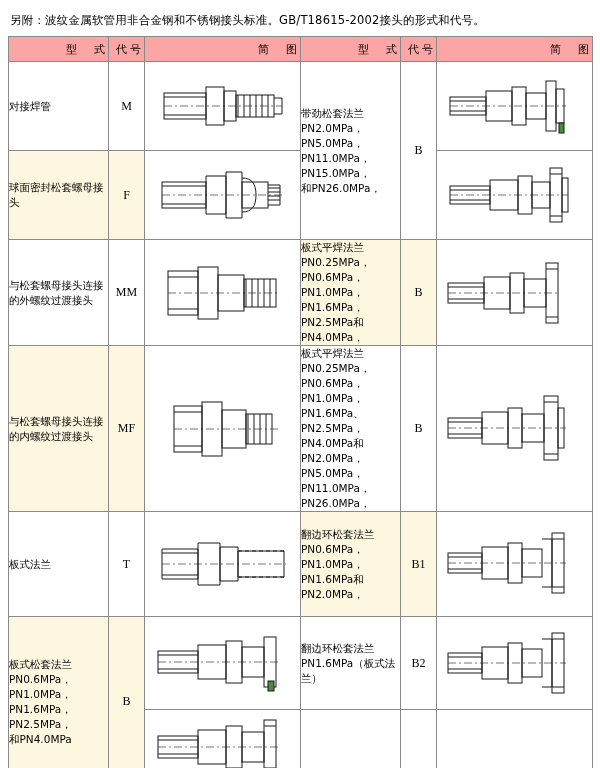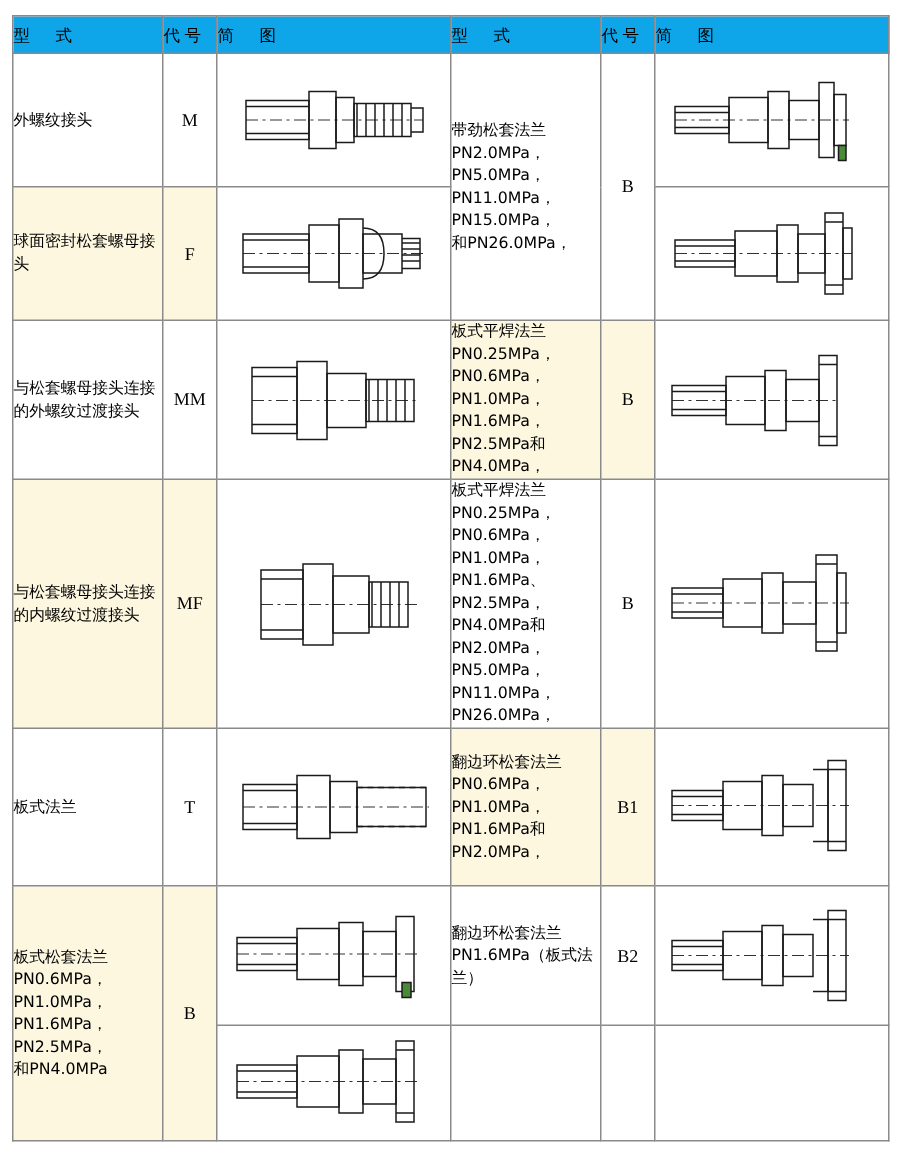--- a/index.html
+++ b/index.html
@@ -26,26 +26,26 @@
     border-collapse:collapse;
     width:584px;
     table-layout:fixed;
   }
   table.main td, table.main th{
     border:1px solid #8a8a8a;
     padding:0;
     vertical-align:middle;
   }
   thead th{
-    background:#0ea5e9;
+    background:#fca5a5;
     font-size:11px;
     font-weight:normal;
     height:24px;
     letter-spacing:3px;
-    text-align:left;
+    text-align:right;
   }
   .cell-type{
     font-size:10.5px;
     line-height:15px;
     padding:4px 5px;
     text-align:left;
   }
   .cell-code{
     font-size:12px;
     text-align:center;
@@ -63,20 +63,21 @@
   
   .c-type{width:100px;}
   .c-code{width:36px;}
   .c-fig{width:156px;}
 </style>
 </head>
 <body>
 
 <div class="page">
 
+  <div class="caption">另附：波纹金属软管用非合金钢和不锈钢接头标准。GB/T18615-2002接头的形式和代号。</div>
 
   <table class="main">
     <colgroup>
       <col class="c-type">
         <col class="c-code">
         <col class="c-fig">
       <col class="c-type">
         <col class="c-code">
         <col class="c-fig">
     </colgroup>
@@ -86,21 +87,21 @@
         <th>代号</th>
         <th>简　图</th>
         <th>型　式</th>
         <th>代号</th>
         <th>简　图</th>
       </tr>
     </thead>
     <tbody>
 
       <tr>
-        <td class="cell-type wht" style="height:88px">外螺纹接头</td>
+        <td class="cell-type wht" style="height:88px">对接焊管</td>
         <td class="cell-code wht">M</td>
         <td class="cell-fig wht">
           <svg class="fig" width="150" height="78" viewBox="0 0 150 78">
             <g fill="none" stroke="#1a1a1a" stroke-width="1">
               <rect x="16" y="26" width="42" height="26"></rect>
               <path d="M16 30h42M16 48h42"></path>
               <rect x="58" y="20" width="18" height="38"></rect>
               <rect x="76" y="24" width="12" height="30"></rect>
               <rect x="88" y="28" width="38" height="22"></rect>
               <path d="M90 28v22M96 28v22M102 28v22M108 28v22M114 28v22M120 28v22"></path>

